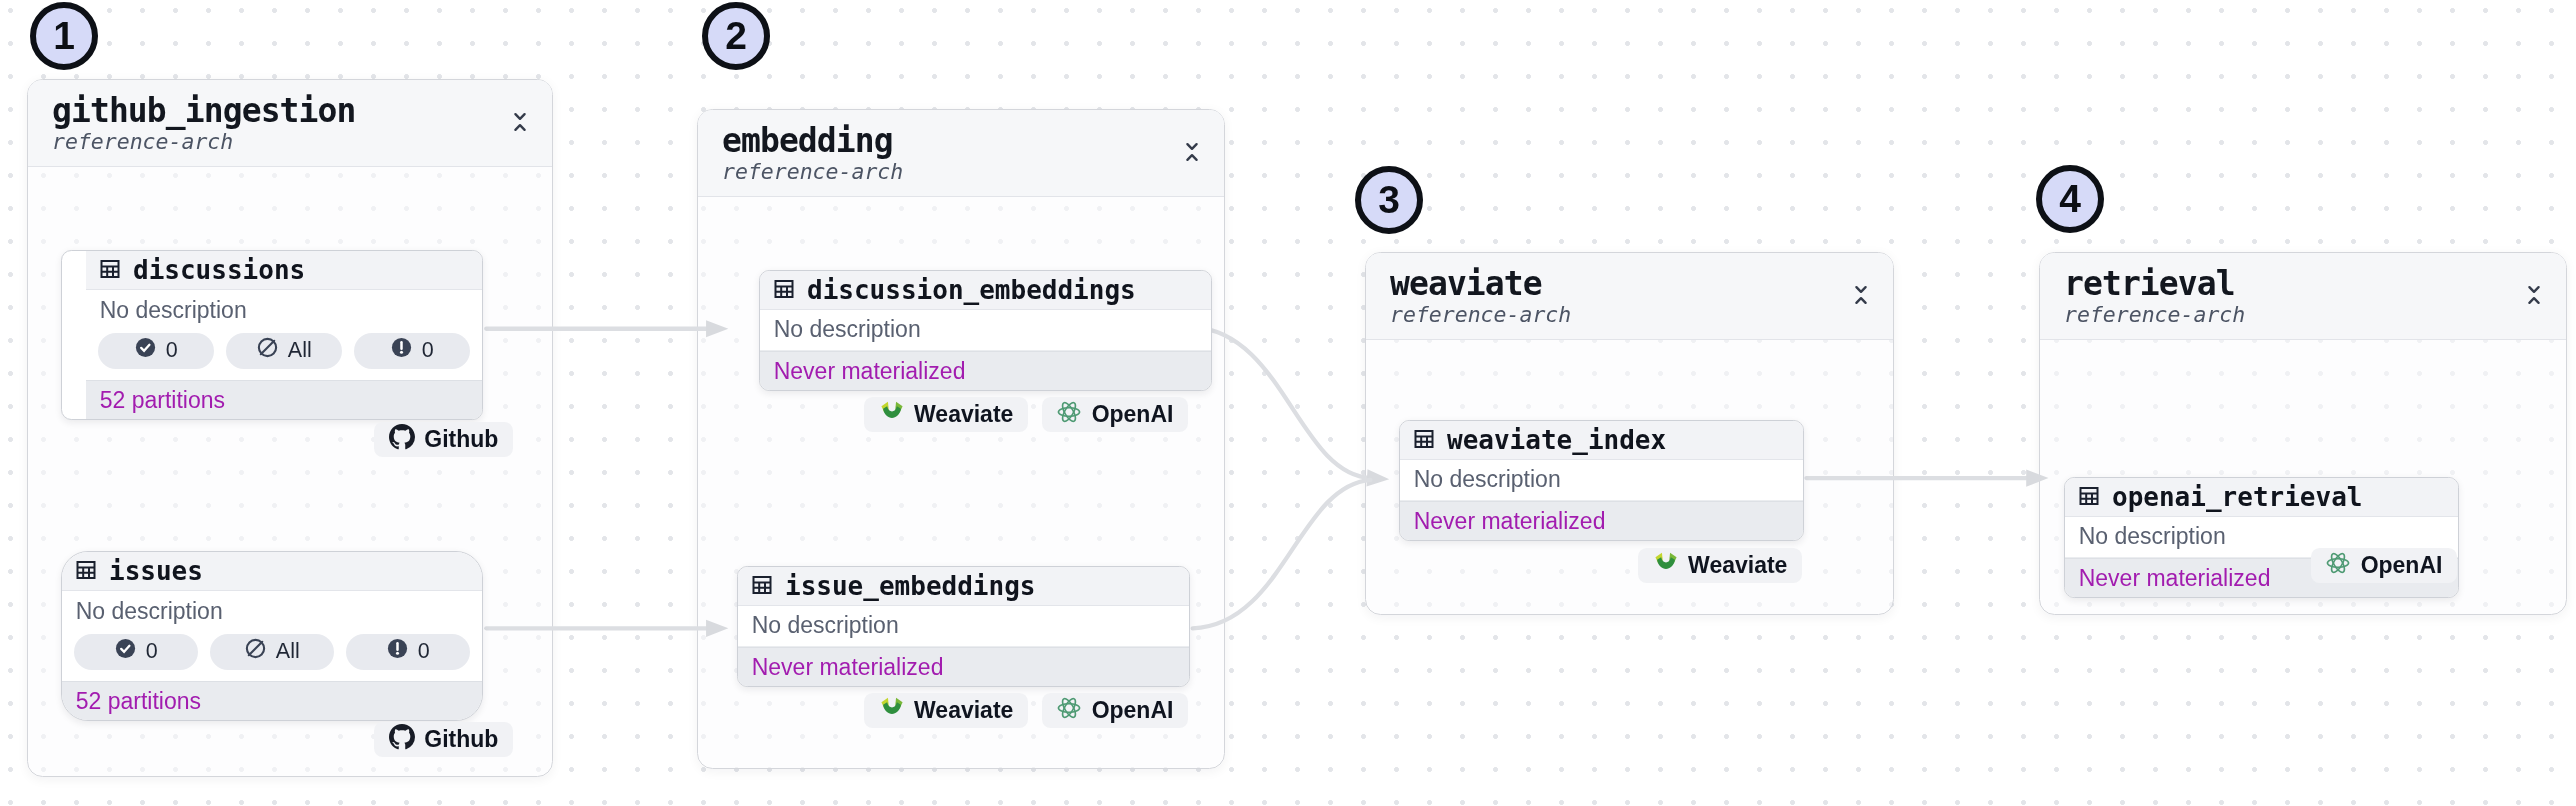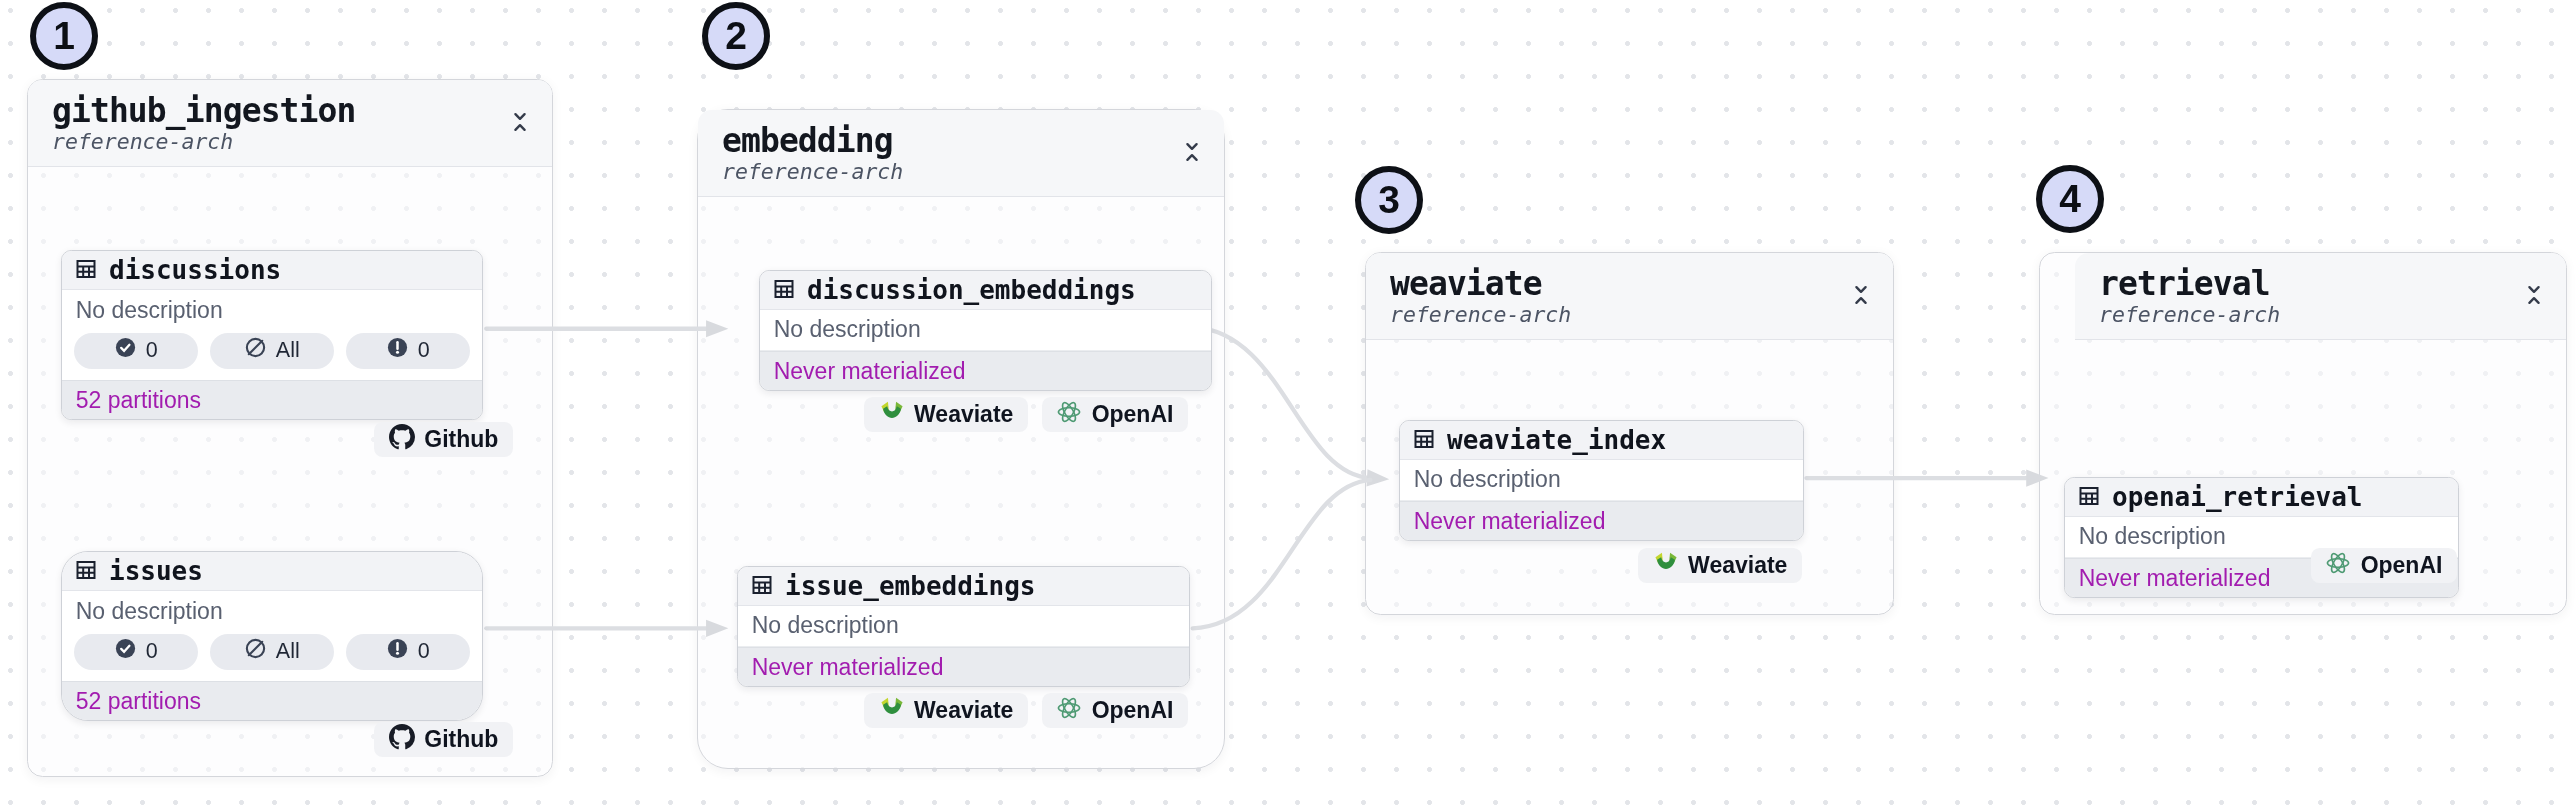--- a/index.html
+++ b/index.html
@@ -80,21 +80,21 @@
       <div class="group-title">github_ingestion</div>
       <div class="group-sub">reference-arch</div>
       <span class="collapse-btn">
         <svg width="22" height="22" viewBox="0 0 24 24" fill="none" stroke="#343b4a" stroke-width="2.6" stroke-linecap="round" stroke-linejoin="round">
             <path d="M7 3.5 L12 8.5 L17 3.5"></path>
             <path d="M7 20.5 L12 15.5 L17 20.5"></path>
           </svg>
       </span>
     </div>
 
-    <div class="asset-card" style="left:33px;top:170px;width:422px;">
+    <div class="asset-card" style="left:33px;top:170px;width:422px;padding-left:24px;">
       <div class="asset-header">
         <span class="icon">
           <svg width="24" height="24" viewBox="0 0 24 24">
               <path d="M3.5 4h17v16h-17z" fill="none" stroke="#1a202e" stroke-width="2"></path>
               <path d="M3.5 9.5h17M3.5 14.8h17M9.2 9.5V20M15 9.5V20" stroke="#1a202e" stroke-width="2" fill="none"></path>
             </svg>
         </span>
         <span class="asset-name">discussions</span>
       </div>
       <div class="asset-desc">No description</div>
@@ -173,21 +173,21 @@
     <div class="int-row" style="right:39px;top:642px;">
       <div class="int-badge">
         <span class="icon"><svg width="26" height="26" viewBox="0 0 16 16">
               <path fill="#181c26" d="M8 0C3.58 0 0 3.58 0 8c0 3.54 2.29 6.53 5.47 7.59.4.07.55-.17.55-.38 0-.19-.01-.82-.01-1.49-2.01.37-2.53-.49-2.69-.94-.09-.23-.48-.94-.82-1.13-.28-.15-.68-.52-.01-.53.63-.01 1.08.58 1.23.82.72 1.21 1.87.87 2.33.66.07-.52.28-.87.51-1.07-1.78-.2-3.64-.89-3.64-3.95 0-.87.31-1.59.82-2.15-.08-.2-.36-1.02.08-2.12 0 0 .67-.21 2.2.82.64-.18 1.32-.27 2-.27s1.36.09 2 .27c1.53-1.04 2.2-.82 2.2-.82.44 1.1.16 1.92.08 2.12.51.56.82 1.27.82 2.15 0 3.07-1.87 3.75-3.65 3.95.29.25.54.73.54 1.48 0 1.07-.01 1.93-.01 2.2 0 .21.15.46.55.38A8.01 8.01 0 0 0 16 8c0-4.42-3.58-8-8-8z"></path>
             </svg></span>
         <span>Github</span>
       </div>
     </div>
   </div>
 
-  <div class="group" style="left:697px;top:109px;width:528px;height:660px;border-radius:31px;">
+  <div class="group" style="left:697px;top:109px;width:528px;height:660px;">
     <div class="group-header">
       <div class="group-title">embedding</div>
       <div class="group-sub">reference-arch</div>
       <span class="collapse-btn">
         <svg width="22" height="22" viewBox="0 0 24 24" fill="none" stroke="#343b4a" stroke-width="2.6" stroke-linecap="round" stroke-linejoin="round">
             <path d="M7 3.5 L12 8.5 L17 3.5"></path>
             <path d="M7 20.5 L12 15.5 L17 20.5"></path>
           </svg>
       </span>
     </div>
@@ -291,21 +291,21 @@
         <span class="icon"><svg width="26" height="26" viewBox="0 0 32 32">
               <path d="M3 9 L11 3.5 L12 13 L6.5 16.5 Z" fill="#c3d62e"></path>
               <path d="M29 9 L21 3.5 L20 13 L25.5 16.5 Z" fill="#7ab838"></path>
               <path d="M5 12 C7.5 27, 24.5 27, 27 12 L22 9 C20 17.5, 12 17.5, 10 9 Z" fill="#2f8f3e"></path>
             </svg></span>
         <span>Weaviate</span>
       </div>
     </div>
   </div>
 
-  <div class="group" style="left:2039px;top:252px;width:528px;height:363px;padding-left:35px;">
+  <div class="group" style="left:2039px;top:252px;width:528px;height:363px;">
     <div class="group-header">
       <div class="group-title">retrieval</div>
       <div class="group-sub">reference-arch</div>
       <span class="collapse-btn">
         <svg width="22" height="22" viewBox="0 0 24 24" fill="none" stroke="#343b4a" stroke-width="2.6" stroke-linecap="round" stroke-linejoin="round">
             <path d="M7 3.5 L12 8.5 L17 3.5"></path>
             <path d="M7 20.5 L12 15.5 L17 20.5"></path>
           </svg>
       </span>
     </div>

